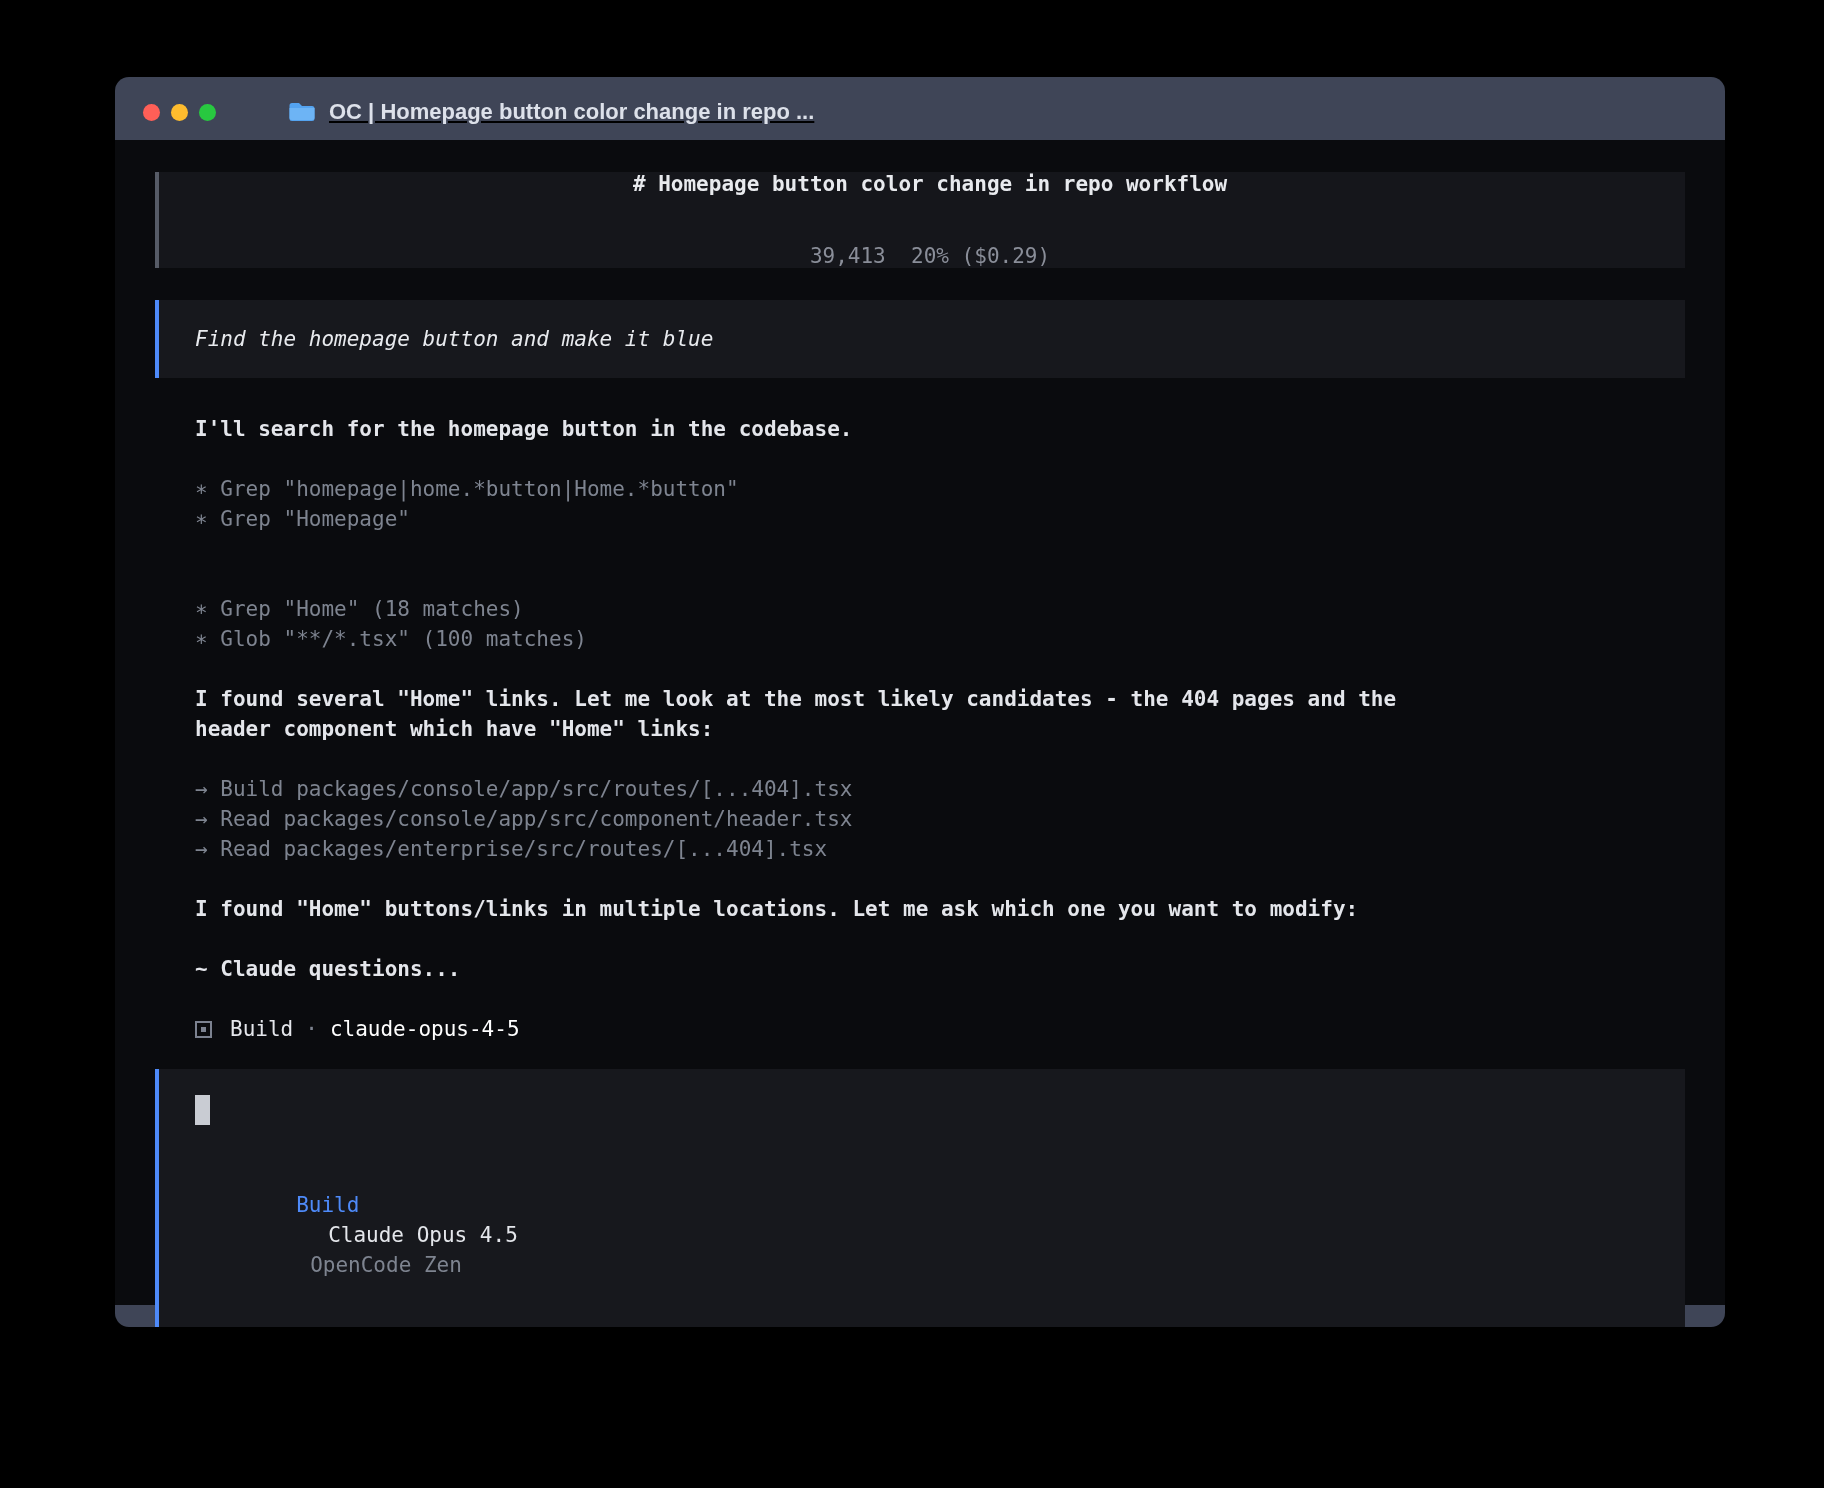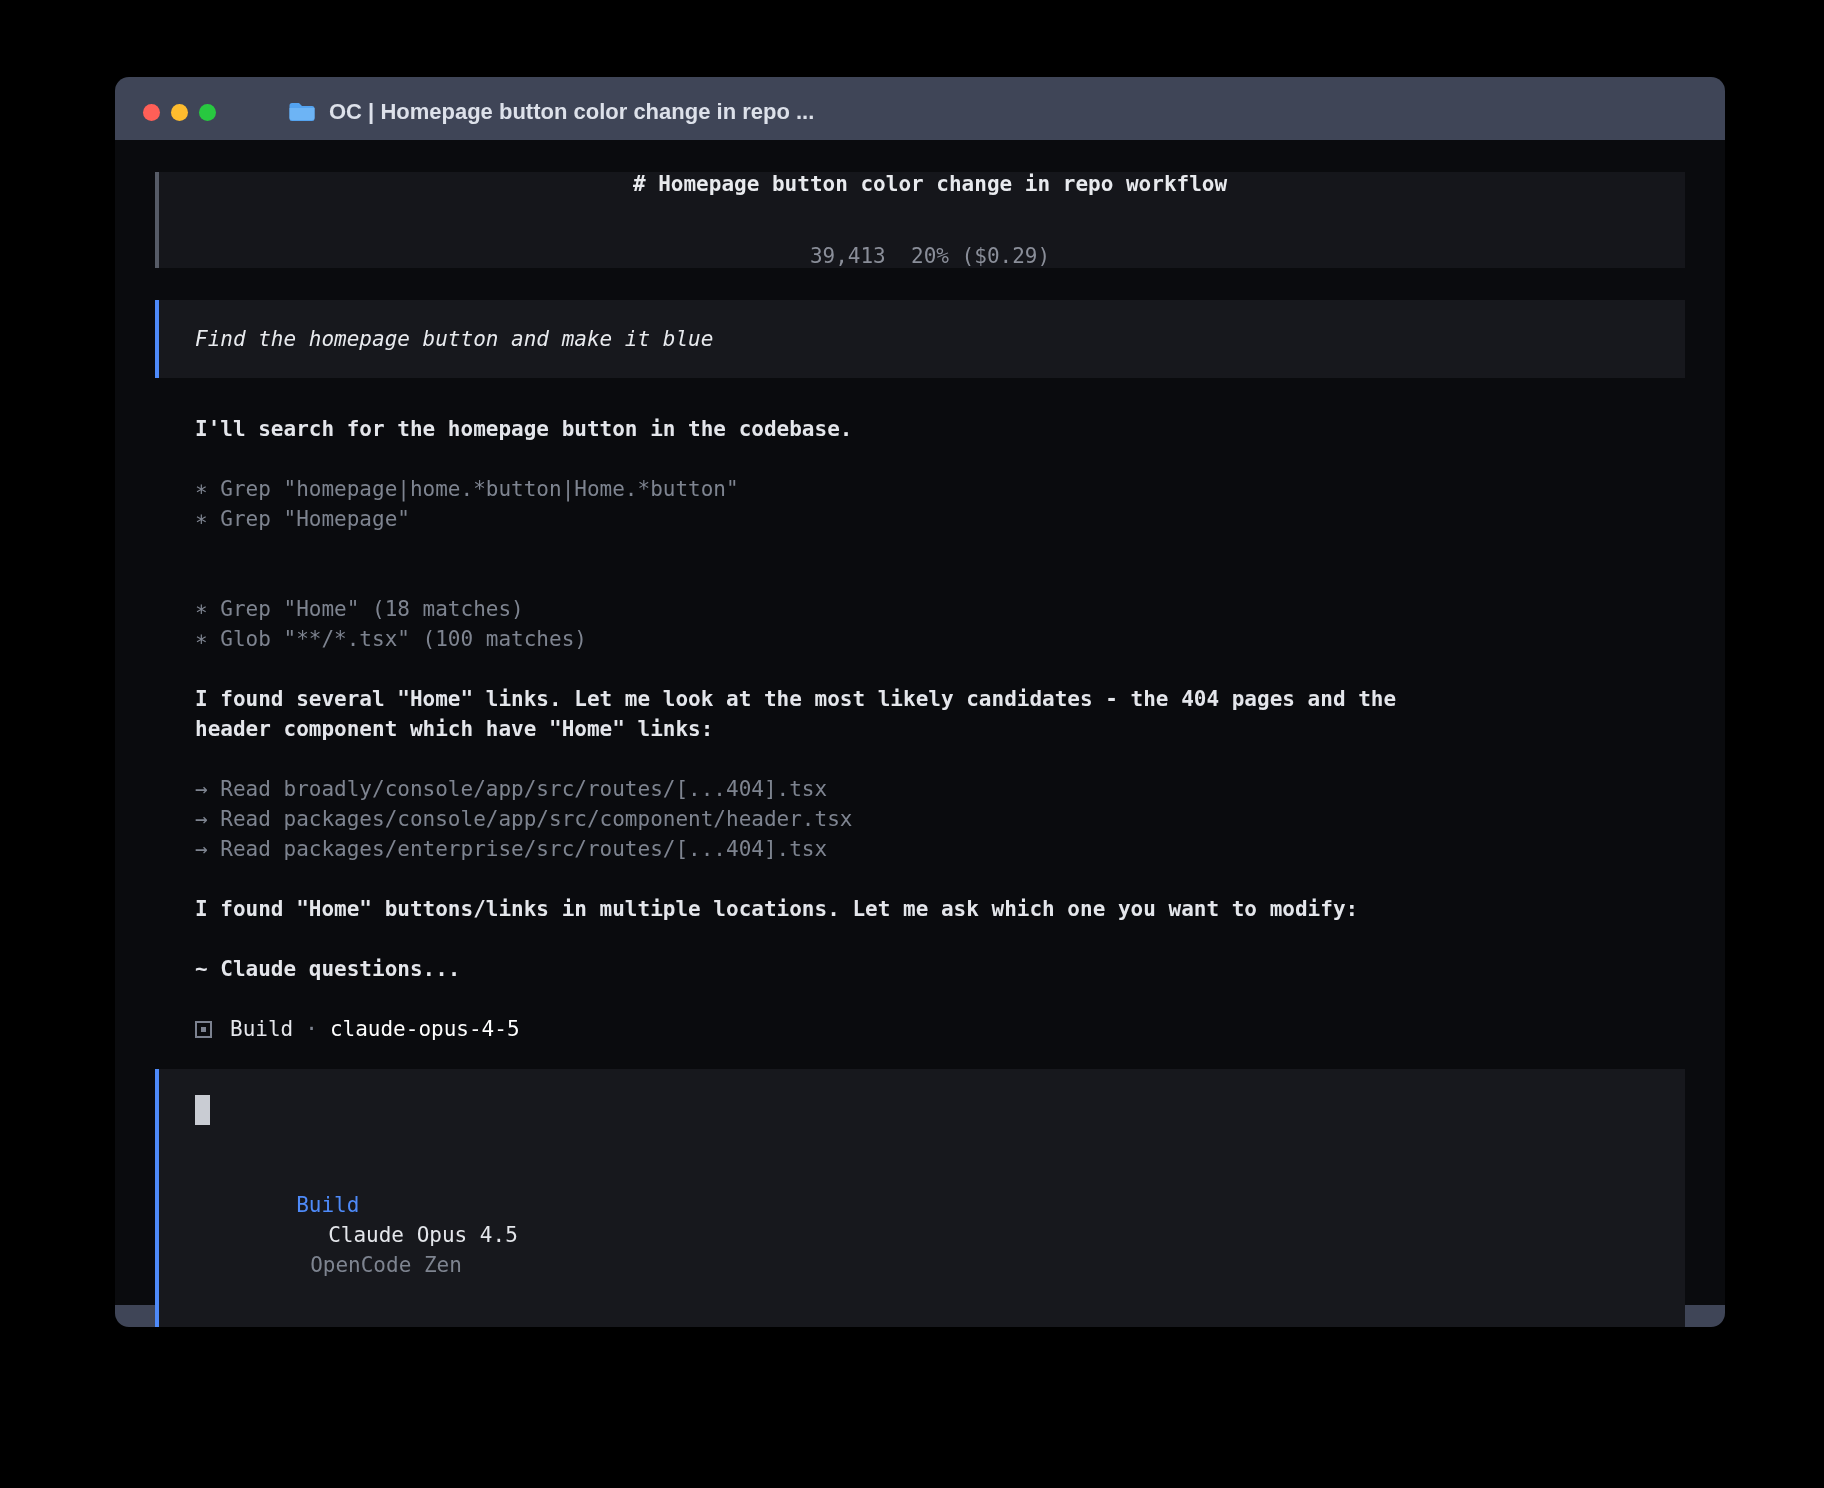--- a/index.html
+++ b/index.html
@@ -8,20 +8,21 @@
     font-family:"DejaVu Sans Mono", monospace;
     position:relative; overflow:hidden;
   }
   .window {
     position:absolute; left:115px; top:77px; width:1610px; height:1250px;
     background:#3f4557; border-radius:14px; overflow:hidden;
   }
   .titlebar {
     height:70px; display:flex; align-items:center; padding:7px 28px;
     box-sizing:border-box;
+    text-decoration:underline;
   }
   .lights { display:flex; gap:11px; }
   .light { width:17px; height:17px; border-radius:50%; border:none; padding:0; cursor:default; }
   .light.red { background:#ff5f57; }
   .light.yellow { background:#febc2e; }
   .light.green { background:#28c840; }
   .titlebar-title {
     display:flex; align-items:center; gap:13px; margin-left:72px;
     font-family:"Liberation Sans", sans-serif; font-weight:bold;
     font-size:22px; color:#dde1ea; white-space:pre;
@@ -108,21 +109,21 @@
           <div class="line tool">∗ Grep "homepage|home.*button|Home.*button"</div>
           <div class="line tool">∗ Grep "Homepage"</div>
           <div class="line blank"></div>
           <div class="line blank"></div>
           <div class="line tool">∗ Grep "Home" (18 matches)</div>
           <div class="line tool">∗ Glob "**/*.tsx" (100 matches)</div>
           <div class="line blank"></div>
           <div class="line text">I found several "Home" links. Let me look at the most likely candidates - the 404 pages and the</div>
           <div class="line text">header component which have "Home" links:</div>
           <div class="line blank"></div>
-          <div class="line tool">→ Read broadly/console/app/src/routes/[...404].tsx</div>
+          <div class="line tool">→ Build packages/console/app/src/routes/[...404].tsx</div>
           <div class="line tool">→ Read packages/console/app/src/component/header.tsx</div>
           <div class="line tool">→ Read packages/enterprise/src/routes/[...404].tsx</div>
           <div class="line blank"></div>
           <div class="line text">I found "Home" buttons/links in multiple locations. Let me ask which one you want to modify:</div>
           <div class="line blank"></div>
           <div class="line text">~ Claude questions...</div>
           <div class="line blank"></div>
         </div>
       <div class="agent-line">
         <span class="agent-icon">

